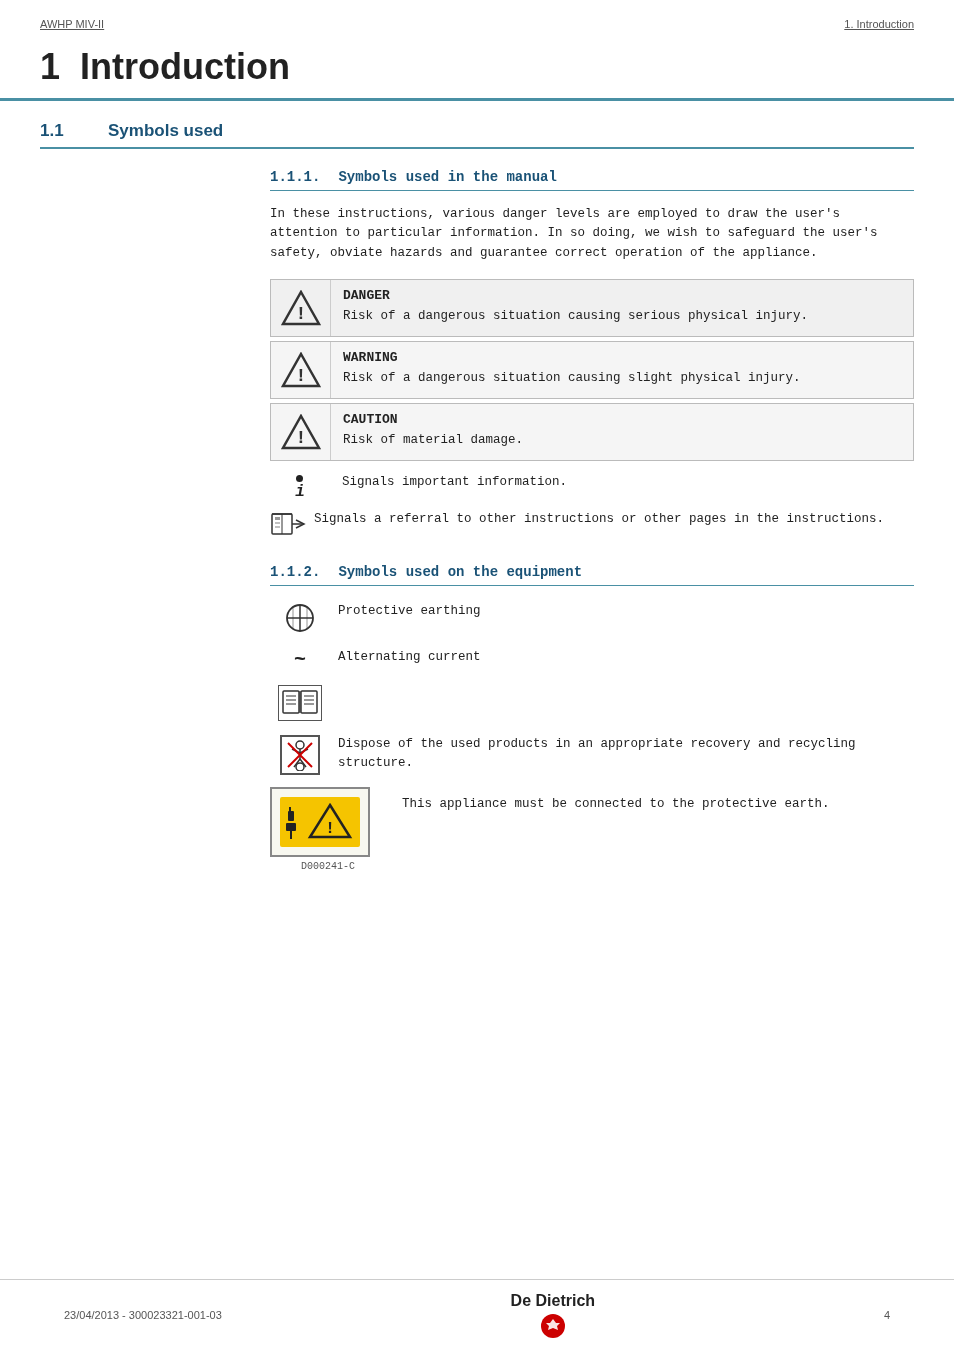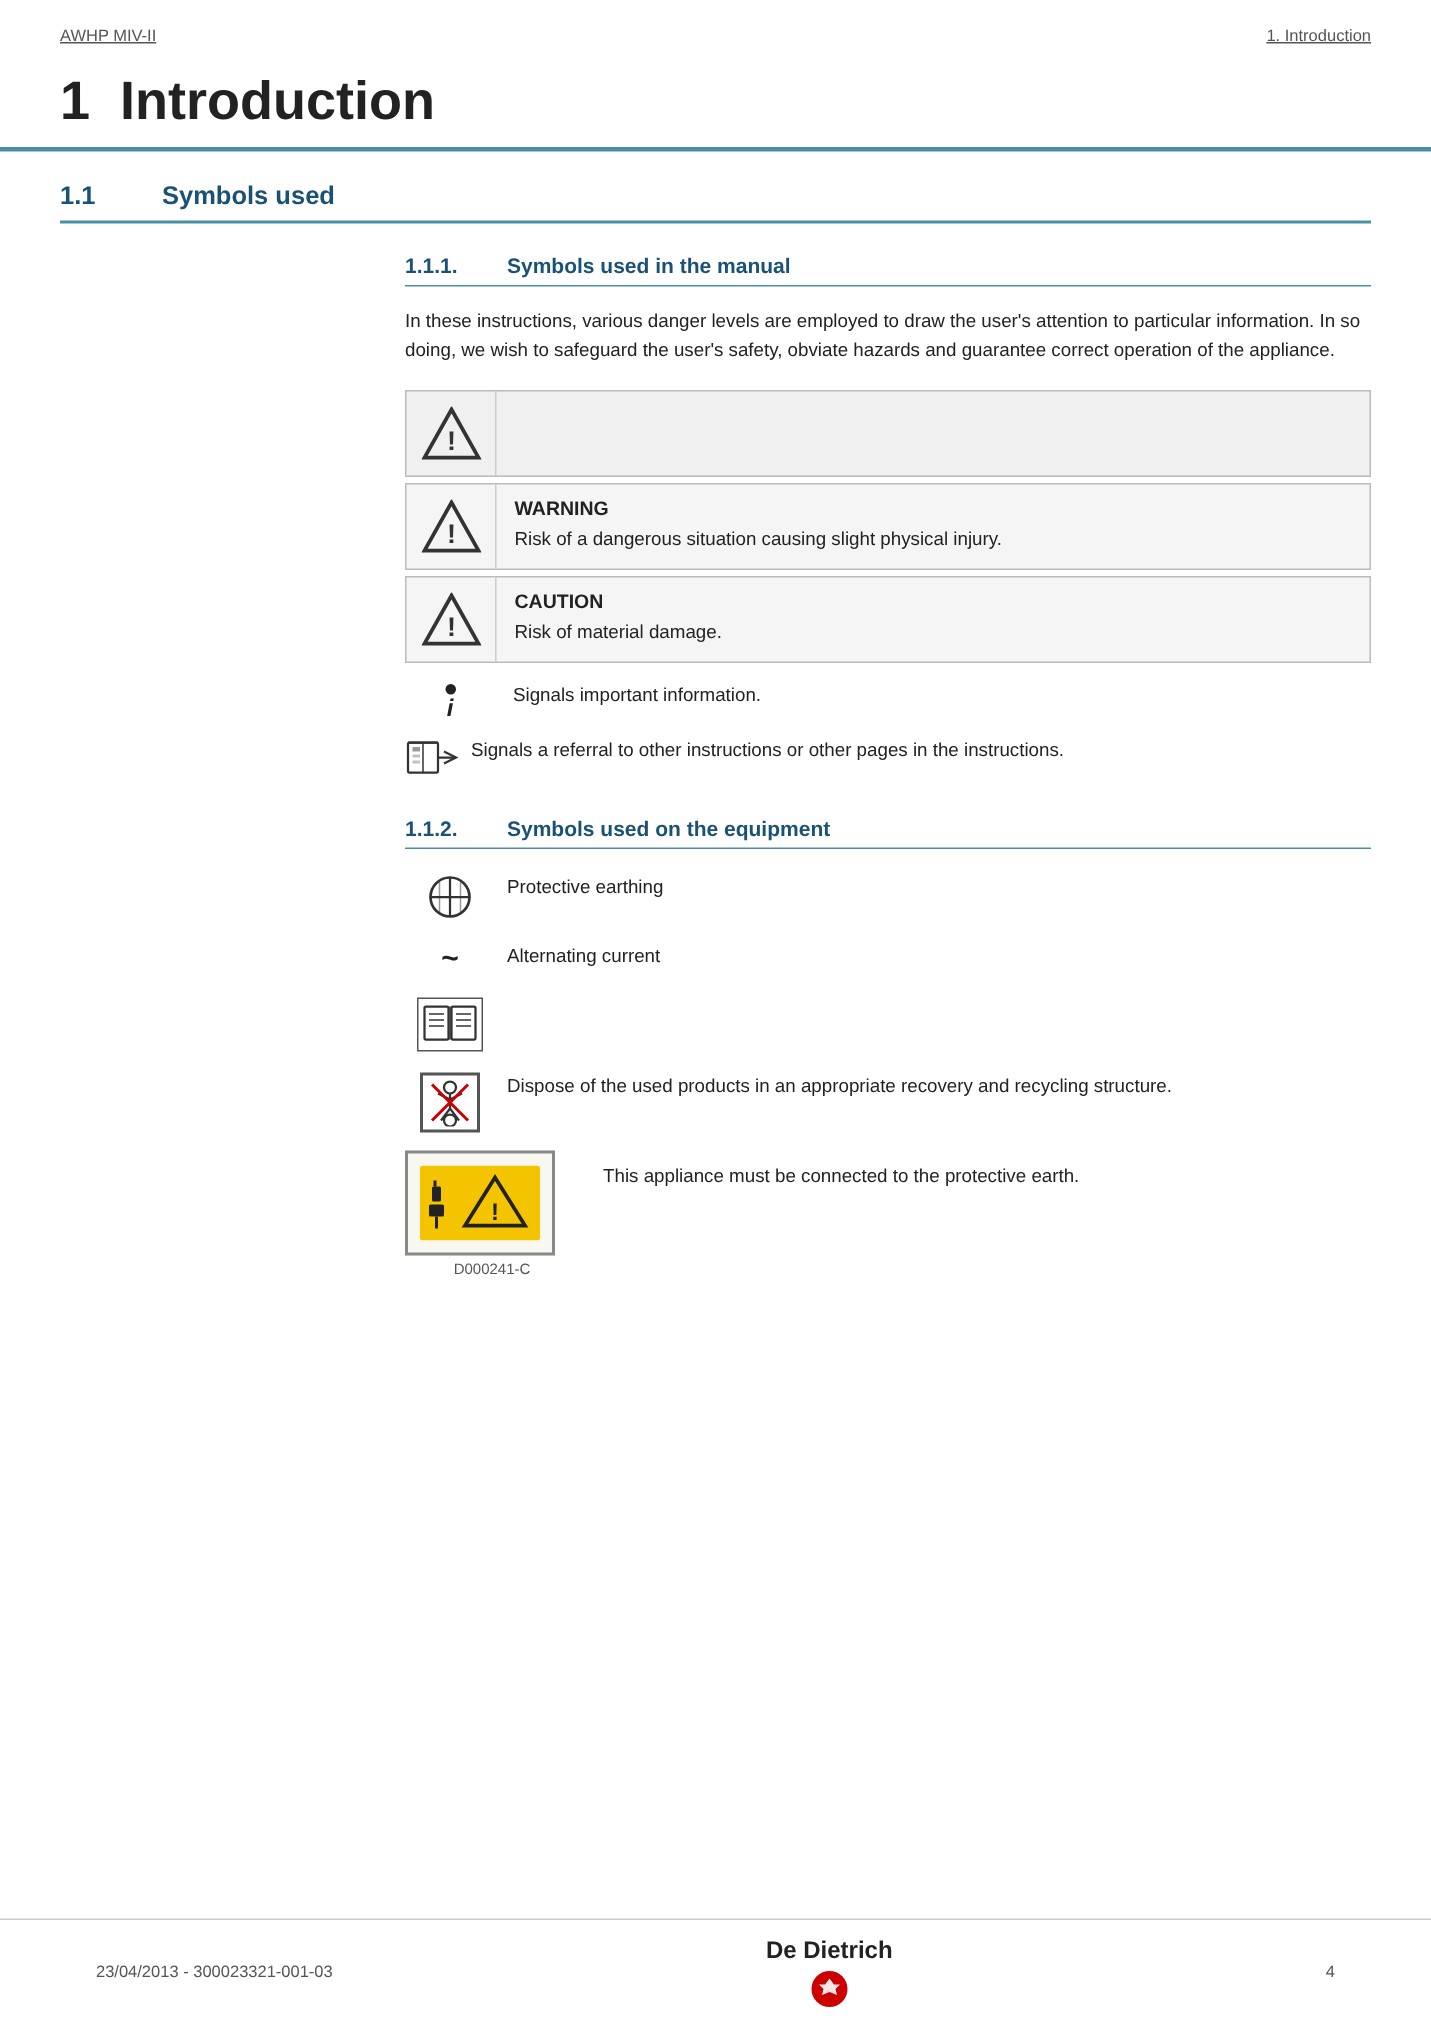--- a/index.html
+++ b/index.html
@@ -66,20 +66,21 @@
       padding: 0 40px;
       display: flex;
     }
     .left-col {
       width: 220px;
       flex-shrink: 0;
     }
     .right-col {
       flex: 1;
       padding-left: 10px;
+      font-family: Liberation Mono, monospace;
     }
 
     
     .subsection-title {
       font-size: 14px;
       font-weight: bold;
       color: #1a5276;
       border-bottom: 1.5px solid #4a90a4;
       padding-bottom: 5px;
       margin-bottom: 14px;
@@ -353,20 +354,24 @@
     </div>
 
     <p class="intro-para">In these instructions, various danger levels are employed to draw the user's attention to particular information. In so doing, we wish to safeguard the user's safety, obviate hazards and guarantee correct operation of the appliance.</p>
 
     <div class="warning-row danger-row">
       <div class="warning-icon-cell">
         <svg class="triangle-icon" viewBox="0 0 40 36">
           <polygon points="20,2 38,34 2,34" fill="none" stroke="#333" stroke-width="2.5"></polygon>
           <text x="20" y="29" text-anchor="middle" font-size="18" font-weight="bold" fill="#333">!</text>
         </svg>
+      </div>
+      <div class="warning-text-cell">
+        <div class="warning-label">DANGER</div>
+        <div class="warning-desc">Risk of a dangerous situation causing serious physical injury.</div>
       </div>
     </div>
 
     <div class="warning-row warning-row2">
       <div class="warning-icon-cell">
         <svg class="triangle-icon" viewBox="0 0 40 36">
           <polygon points="20,2 38,34 2,34" fill="none" stroke="#333" stroke-width="2.5"></polygon>
           <text x="20" y="29" text-anchor="middle" font-size="18" font-weight="bold" fill="#333">!</text>
         </svg>
       </div>

